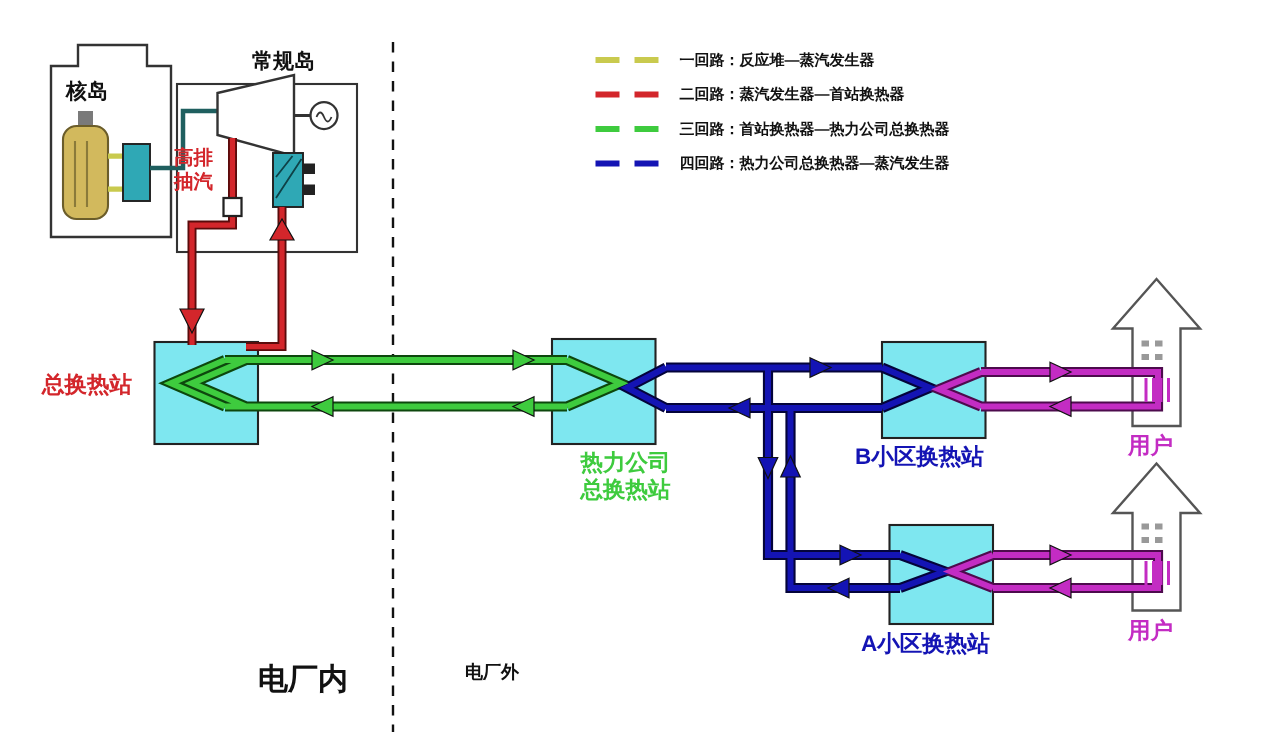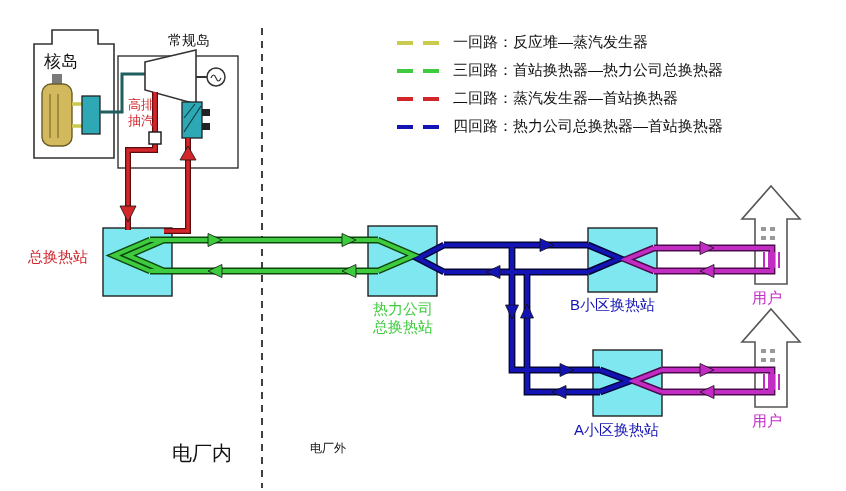--- a/index.html
+++ b/index.html
@@ -2,33 +2,33 @@
 <html style="--c-loop1: #c9ca4e; --c-loop2: #d3262b; --c-loop3: #3ecb3e; --c-loop4: #1414b4; --c-loop5: #c32cc3; --c-box: #7ee7f0; --c-reactor: #d2b95d; --c-sg: #2fa8b5;"><head>
 <meta charset="utf-8">
 <style>
   html,body{margin:0;padding:0;background:#fff;}
   .canvas{
     position:relative;width:846px;height:491px;background:#fff;
     font-family:"Liberation Sans", sans-serif;overflow:hidden;
   }
   svg{position:absolute;left:0;top:0;}
   .lbl{
-    position:absolute;font-weight:normal;white-space:pre-line;line-height:1.2;
+    position:absolute;font-weight:bold;white-space:pre-line;line-height:1.2;
     font-size:15px;color:#111;
   }
   .lbl-red{color:var(--c-loop2);}
   .lbl-green{color:var(--c-loop3);}
   .lbl-blue{color:var(--c-loop4);}
   .lbl-magenta{color:var(--c-loop5);}
   .lbl-center{text-align:center;}
   .legend{
     position:absolute;left:396px;top:33px;display:flex;flex-direction:column;gap:9px;
   }
   .legend-row{display:flex;align-items:center;gap:9px;}
-  .legend-text{font-size:15px;font-weight:normal;color:#111;}
+  .legend-text{font-size:10px;font-weight:bold;color:#111;}
   
   .stroke-loop1{stroke:var(--c-loop1);}
   .stroke-loop2{stroke:var(--c-loop2);}
   .stroke-loop3{stroke:var(--c-loop3);}
   .stroke-loop4{stroke:var(--c-loop4);}
   .stroke-loop5{stroke:var(--c-loop5);}
   .fill-loop2{fill:var(--c-loop2);}
   .fill-loop3{fill:var(--c-loop3);}
   .fill-loop4{fill:var(--c-loop4);}
   .fill-loop5{fill:var(--c-loop5);}
@@ -146,44 +146,44 @@
 
   <div class="legend">
     <div class="legend-row">
       <svg width="48" height="10" style="position:static">
         <line x1="1" y1="5" x2="47" y2="5" stroke-width="4" stroke-dasharray="16 10" stroke="#c9ca4e"></line>
       </svg>
       <span class="legend-text">一回路：反应堆—蒸汽发生器</span>
     </div>
     <div class="legend-row">
       <svg width="48" height="10" style="position:static">
+        <line x1="1" y1="5" x2="47" y2="5" stroke-width="4" stroke-dasharray="16 10" stroke="#d3262b"></line>
+      </svg>
+      <span class="legend-text">二回路：蒸汽发生器—首站换热器</span>
+    </div>
+    <div class="legend-row">
+      <svg width="48" height="10" style="position:static">
         <line x1="1" y1="5" x2="47" y2="5" stroke-width="4" stroke-dasharray="16 10" stroke="#3ecb3e"></line>
       </svg>
       <span class="legend-text">三回路：首站换热器—热力公司总换热器</span>
     </div>
     <div class="legend-row">
       <svg width="48" height="10" style="position:static">
-        <line x1="1" y1="5" x2="47" y2="5" stroke-width="4" stroke-dasharray="16 10" stroke="#d3262b"></line>
-      </svg>
-      <span class="legend-text">二回路：蒸汽发生器—首站换热器</span>
-    </div>
-    <div class="legend-row">
-      <svg width="48" height="10" style="position:static">
         <line x1="1" y1="5" x2="47" y2="5" stroke-width="4" stroke-dasharray="16 10" stroke="#1414b4"></line>
       </svg>
-      <span class="legend-text">四回路：热力公司总换热器—首站换热器</span>
+      <span class="legend-text">四回路：热力公司总换热器—蒸汽发生器</span>
     </div>
   </div>
 
-  <div class="lbl" style="left:44px;top:52px;font-size:17px">核岛</div>
+  <div class="lbl" style="left:44px;top:52px;font-size:14px">核岛</div>
   <div class="lbl" style="left:168px;top:32px;font-size:14px">常规岛</div>
-  <div class="lbl lbl-red" style="left:128px;top:97px;font-size:13px">高排
+  <div class="lbl lbl-red" style="left:116px;top:97px;font-size:13px">高排
 抽汽</div>
   <div class="lbl lbl-red" style="left:28px;top:248px">总换热站</div>
-  <div class="lbl lbl-green lbl-center" style="left:366px;top:300px;width:74px">热力公司
+  <div class="lbl lbl-green lbl-center" style="left:380px;top:300px;width:74px">热力公司
 总换热站</div>
   <div class="lbl lbl-blue" style="left:570px;top:296px">B小区换热站</div>
   <div class="lbl lbl-blue" style="left:574px;top:421px">A小区换热站</div>
   <div class="lbl lbl-magenta" style="left:752px;top:289px">用户</div>
   <div class="lbl lbl-magenta" style="left:752px;top:412px">用户</div>
   <div class="lbl" style="left:172px;top:441px;font-size:20px">电厂内</div>
   <div class="lbl" style="left:310px;top:441px;font-size:12px">电厂外</div>
 
 </div>
 

